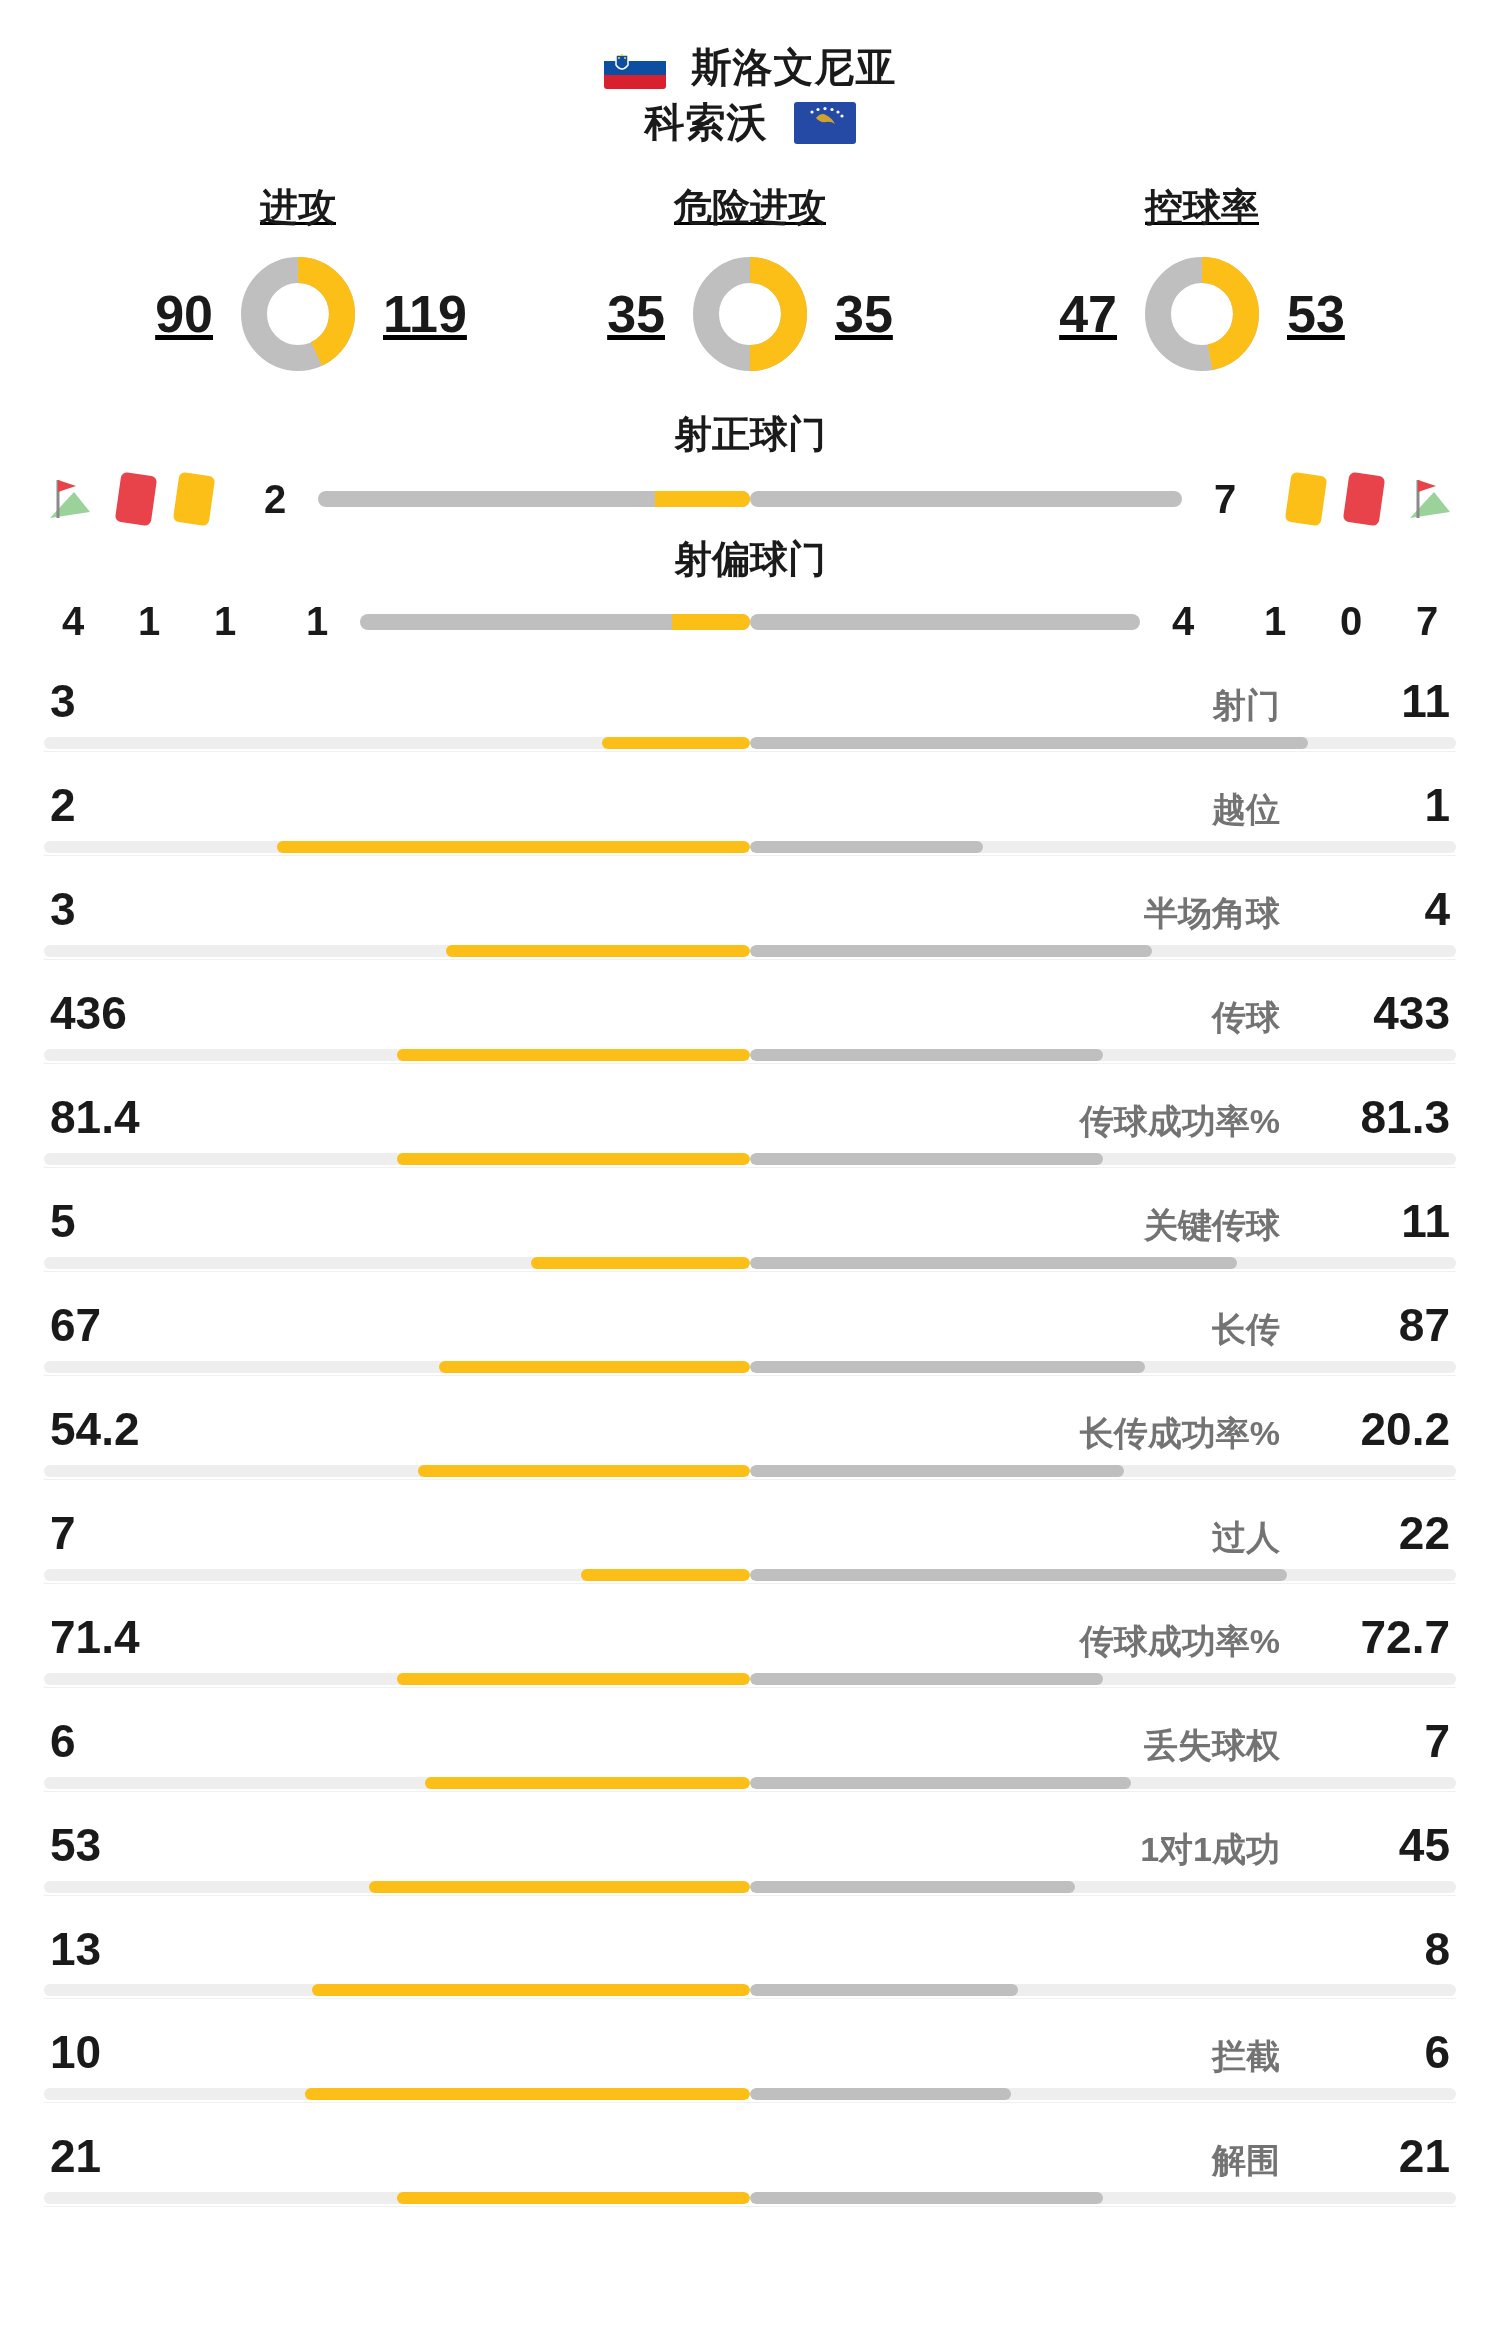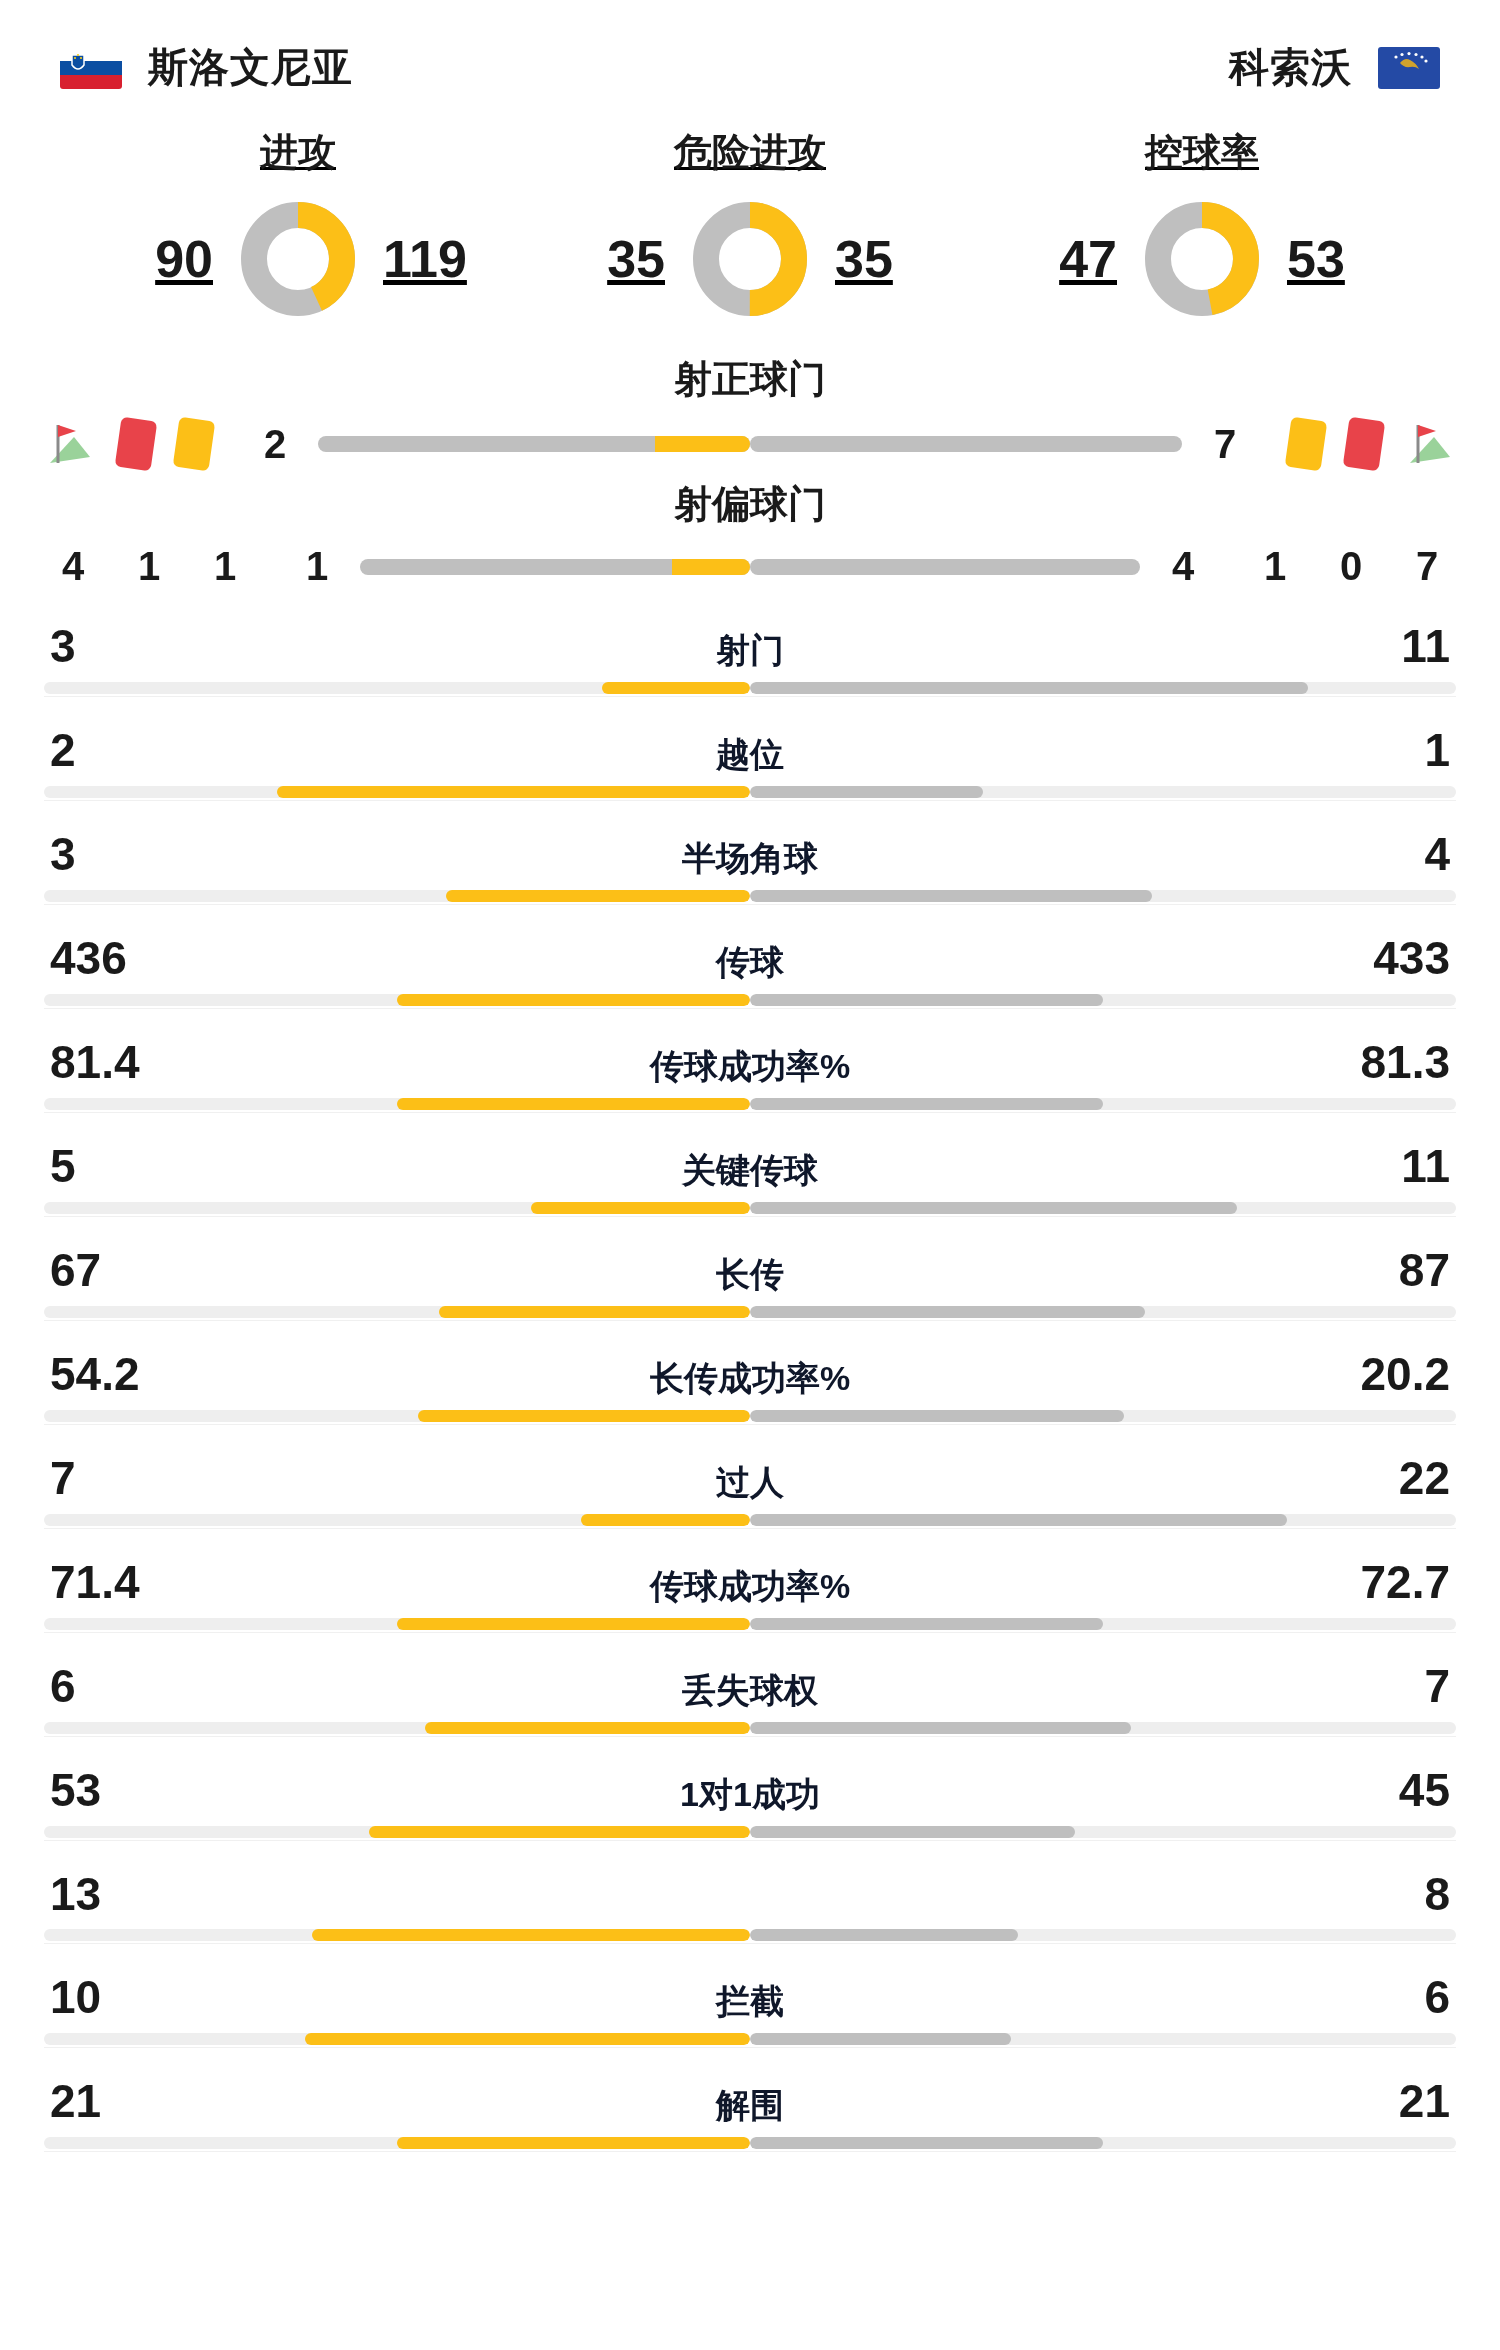--- a/index.html
+++ b/index.html
@@ -17,20 +17,21 @@
     position: relative;
     padding: 0;
   }
 
   
   .header {
     display: flex;
     align-items: center;
     justify-content: space-between;
     padding: 40px 60px 22px 60px;
+    flex-direction: column;
   }
   .team {
     display: flex;
     align-items: center;
     gap: 26px;
   }
   .team-name {
     font-size: 40px;
     font-weight: bold;
     color: #1a1a1a;
@@ -184,23 +185,23 @@
     font-size: 46px;
     font-weight: bold;
     color: #1a1a1a;
     min-width: 170px;
   }
   .stat-left-val { text-align: left; }
   .stat-right-val { text-align: right; }
   .stat-label {
     font-size: 34px;
     font-weight: bold;
-    color: #0f172a;
+    color: #737373;
     flex: 1 1 auto;
-    text-align: center;
+    text-align: right;
   }
   .stat-bars {
     display: flex;
     align-items: center;
     height: 12px;
     width: 100%;
   }
   .track {
     height: 12px;
     background: #eeeeee;

